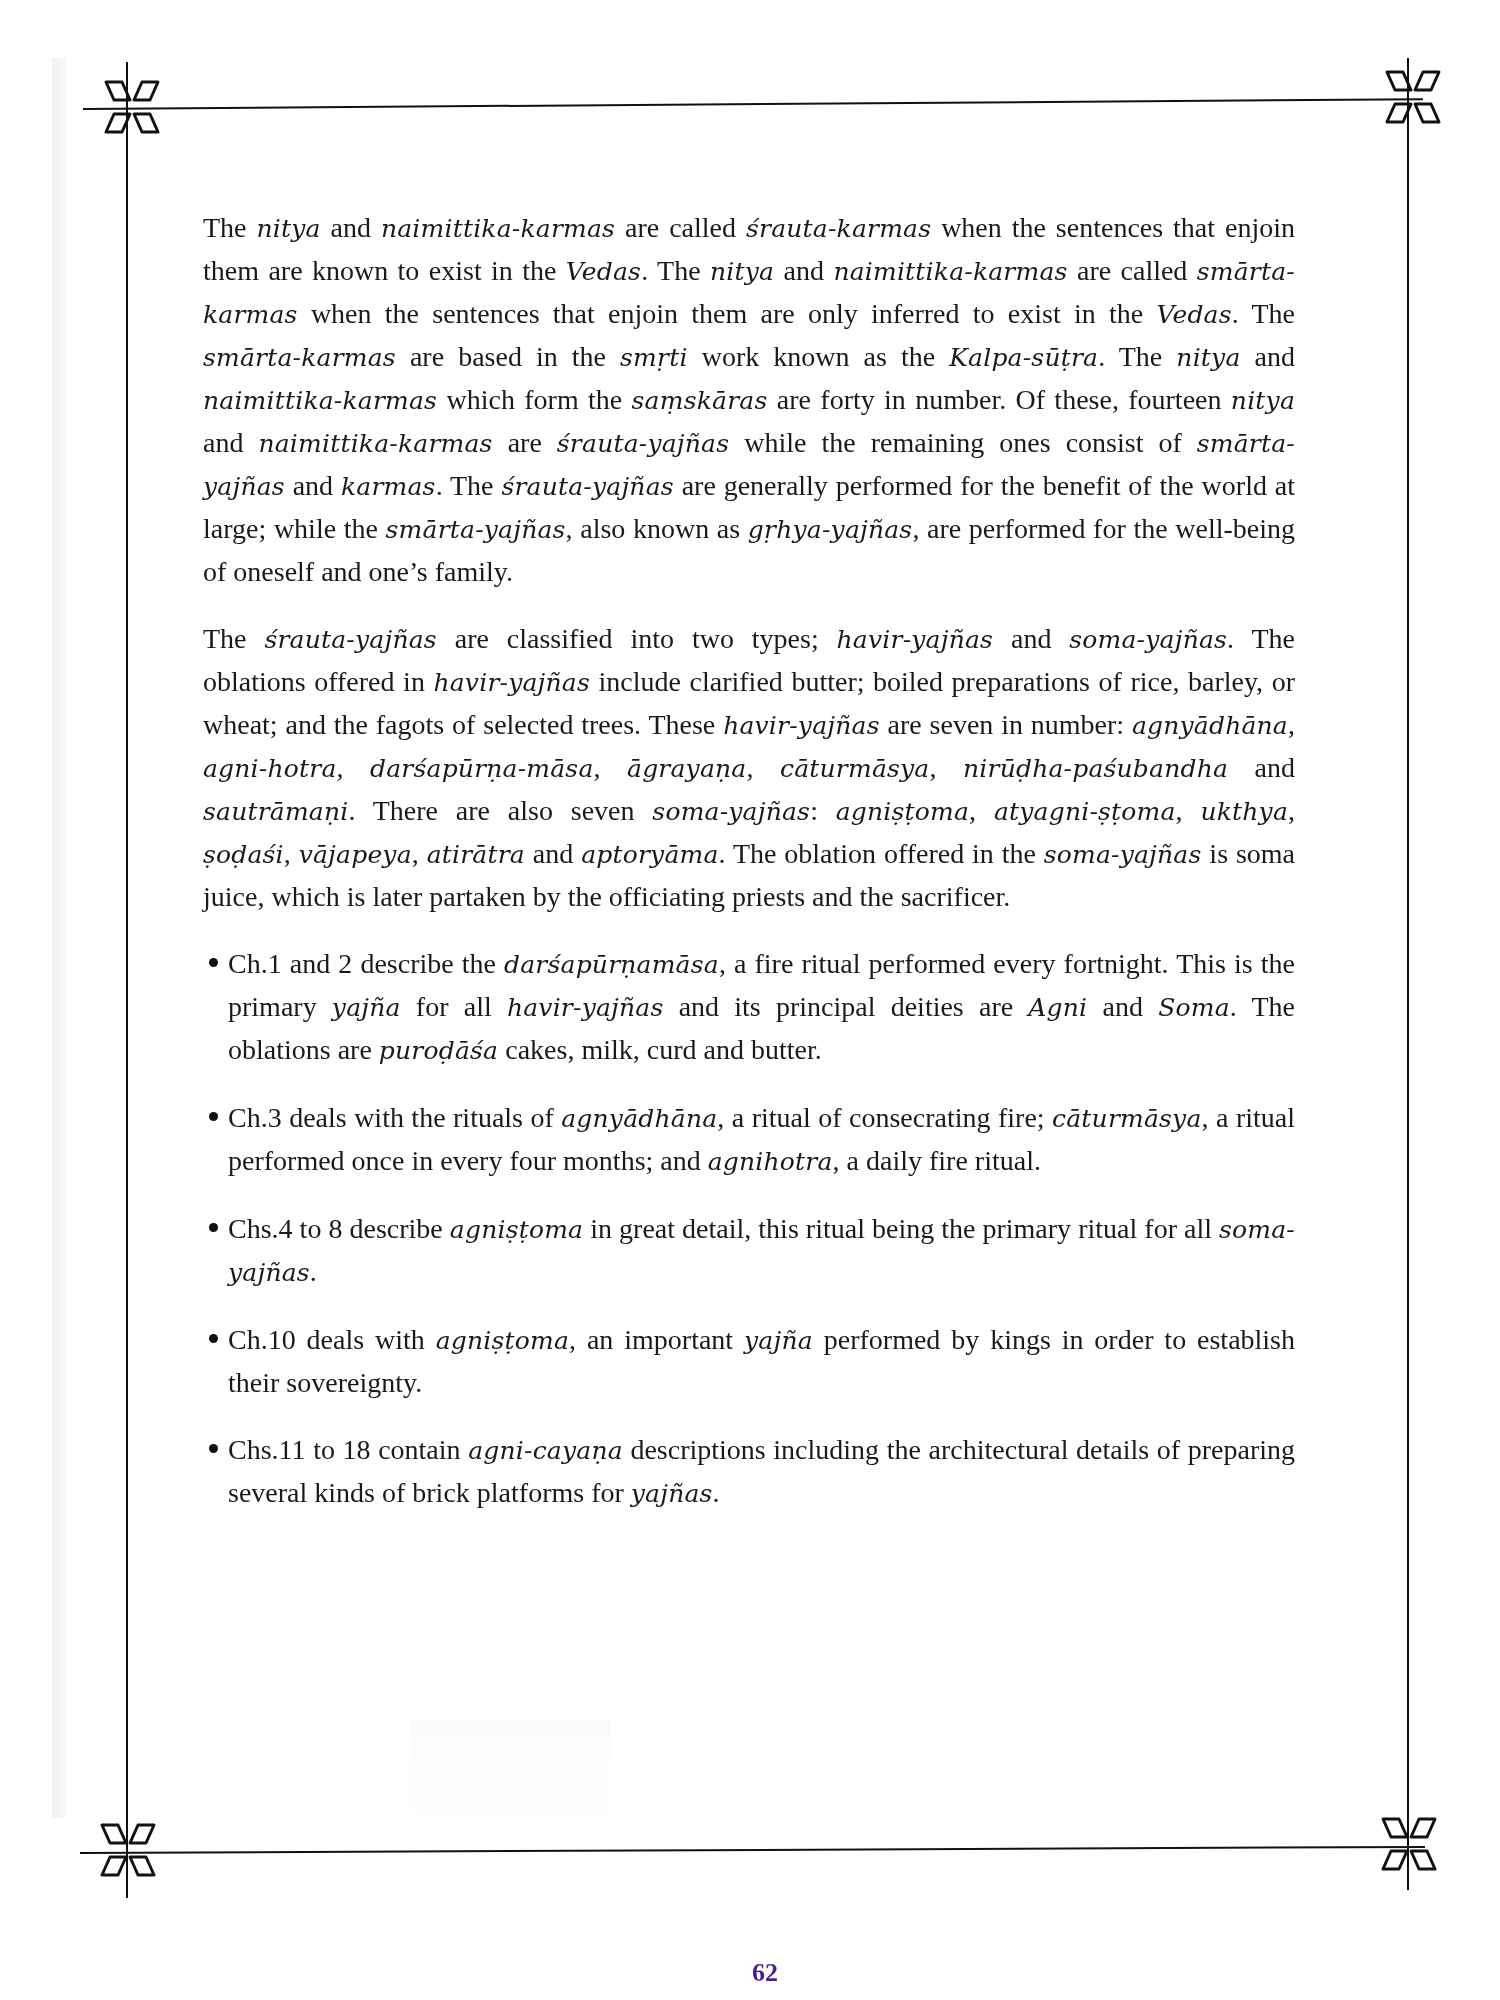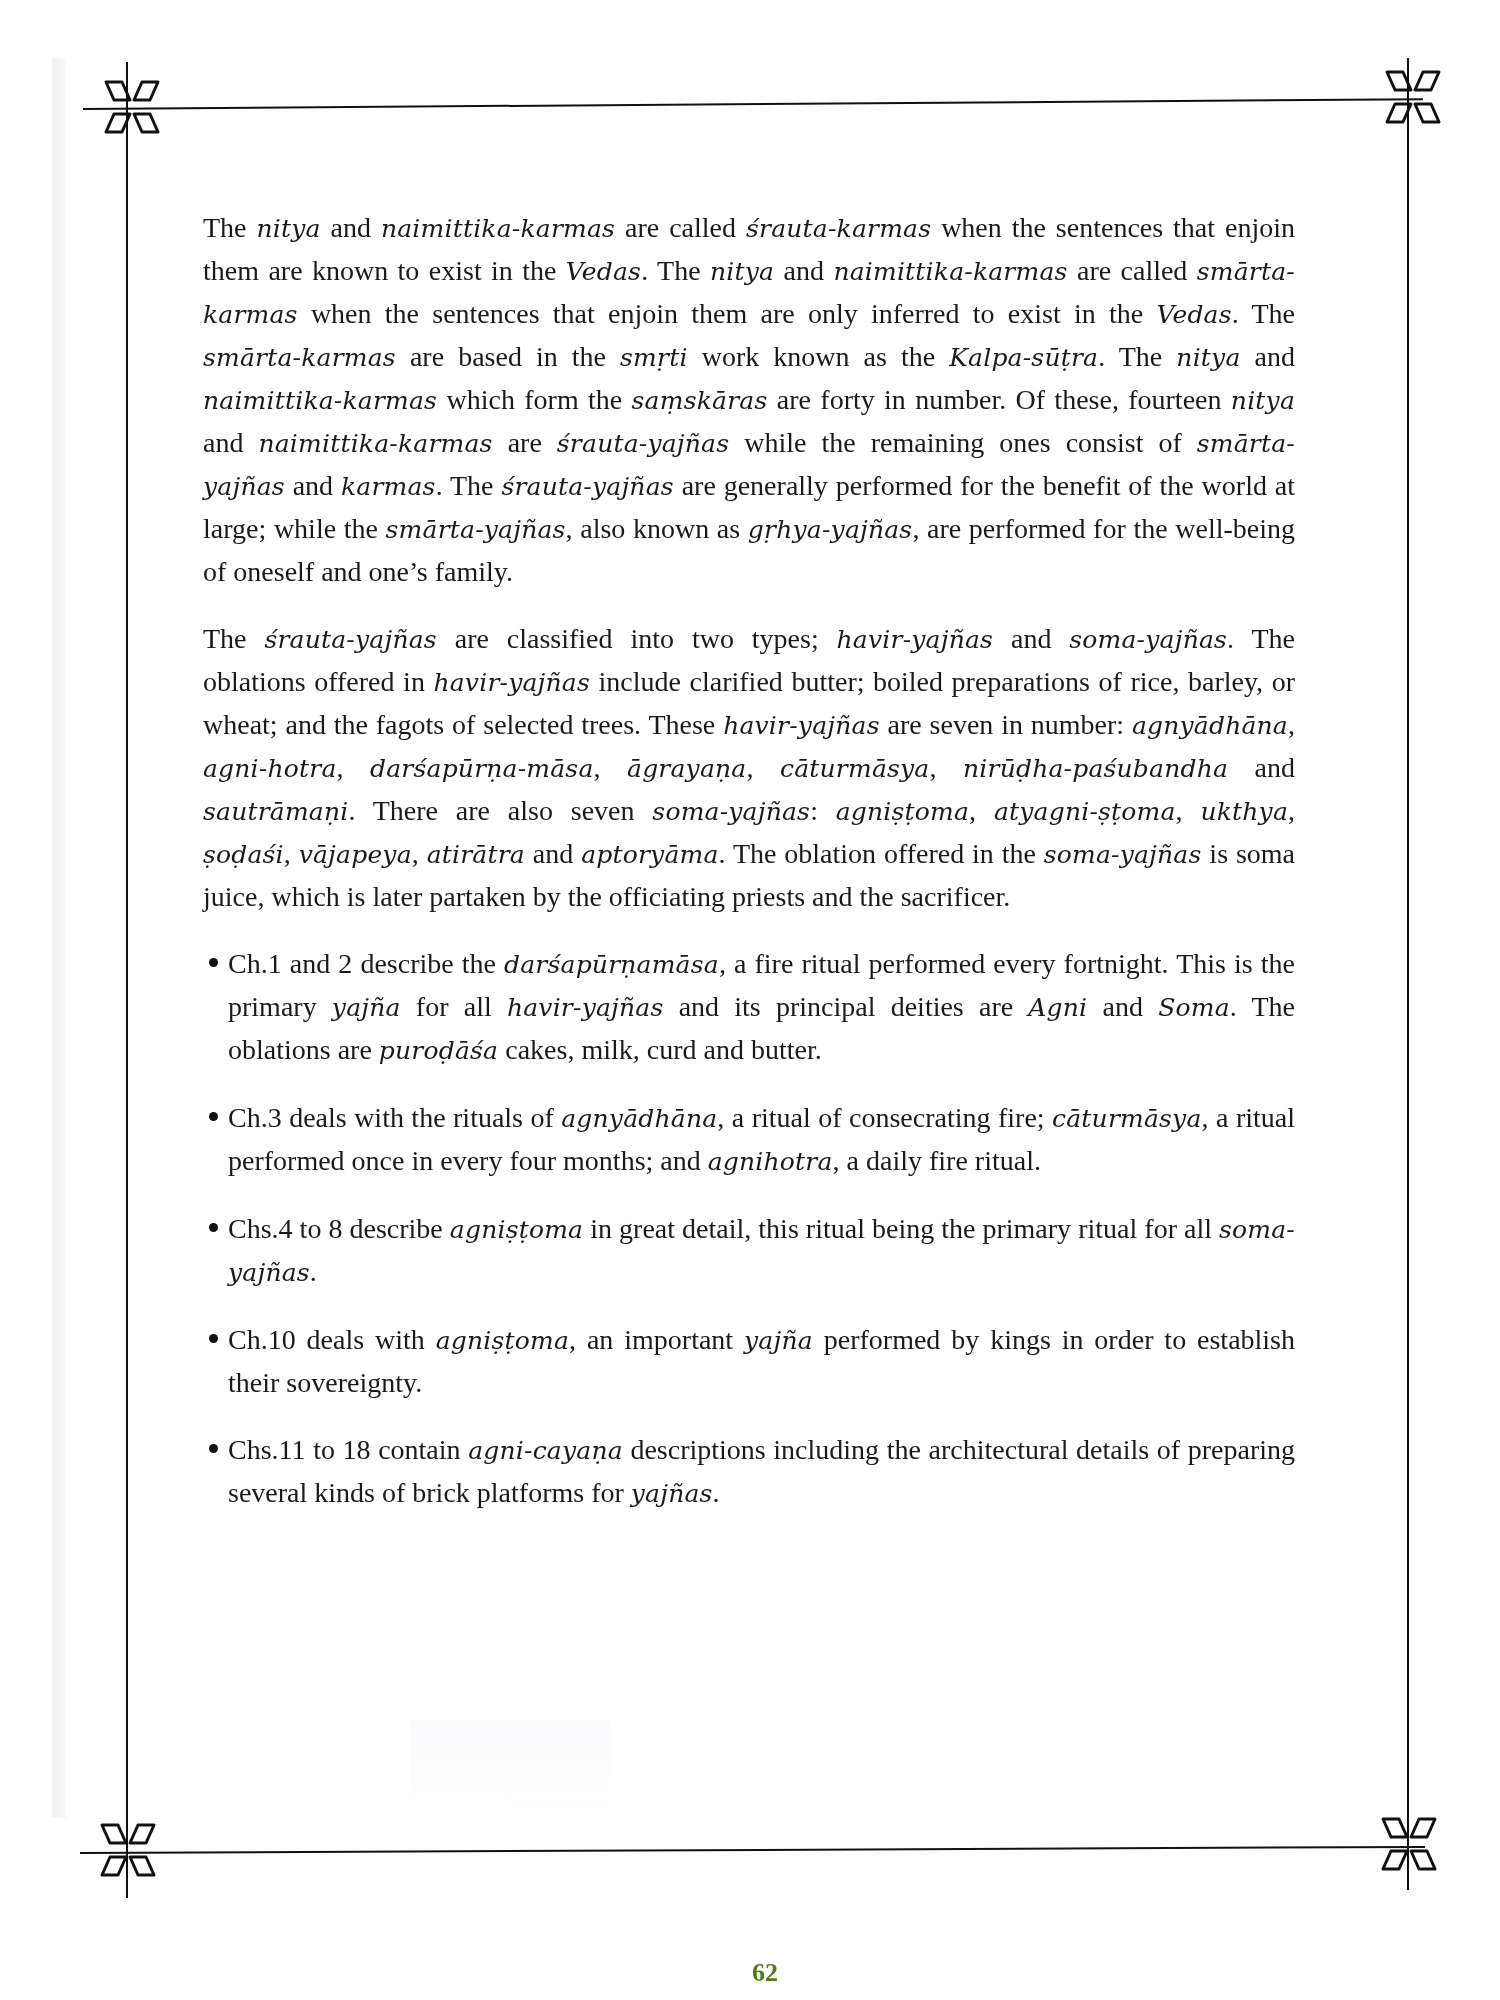--- a/index.html
+++ b/index.html
@@ -23,21 +23,21 @@
   }
   .content p { margin: 0 0 25px 0; }
   .content i { font-family: "DejaVu Serif", "Liberation Serif", serif; font-style: italic; font-size: 25px; letter-spacing: 0.2px; }
   ul.bullets { list-style: none; margin: 0; padding: 0; }
   ul.bullets li { position: relative; padding-left: 25px; margin: 0 0 25px 0; }
   ul.bullets li .dot {
     position: absolute; left: 6px; top: 15px; width: 9px; height: 9px;
     border-radius: 50%; background: #111;
   }
   .page-number {
-    position: absolute; left: 752px; top: 1958px; font-size: 26px; color: #4d7c0f;
+    position: absolute; left: 752px; top: 1958px; font-size: 26px; color: #4c1d95;
     font-family: "Liberation Serif", serif; font-weight: bold;
   }
   .bleed {
     position: absolute; left: 410px; top: 1720px; width: 200px; height: 120px;
     background: linear-gradient(#fafafd, #ffffff); opacity: 0.8;
   }
 </style>
 </head>
 <body>
 

